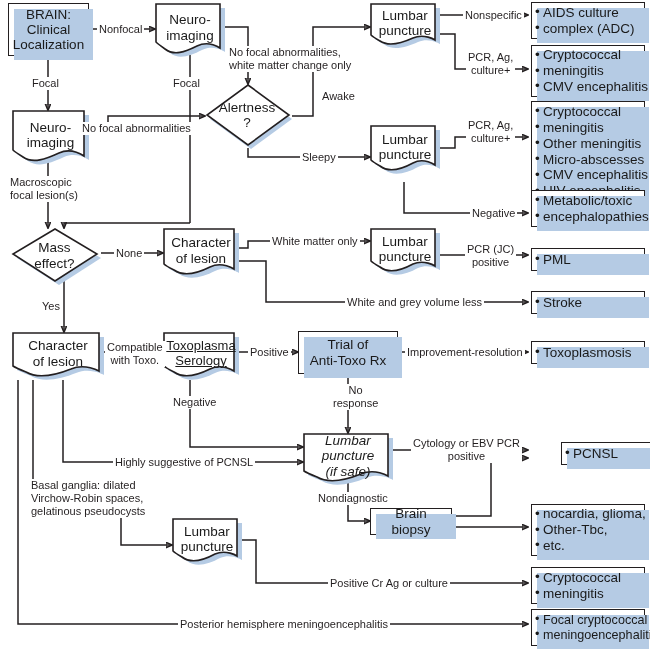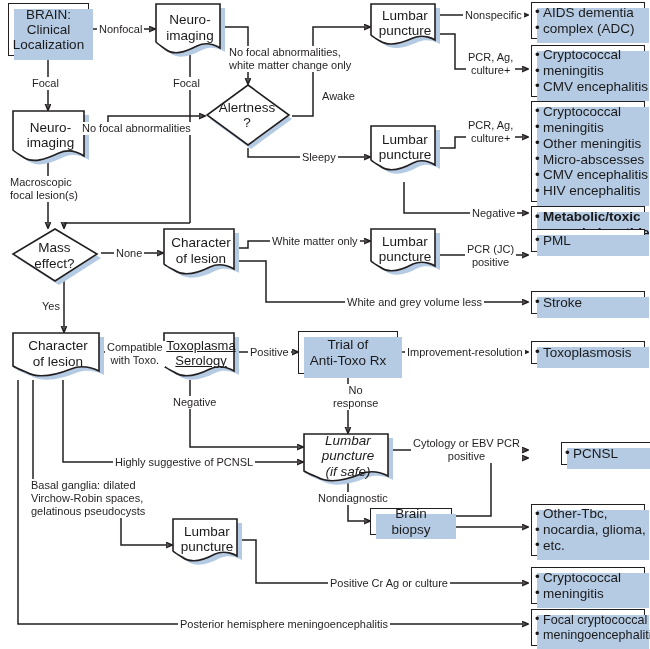--- a/index.html
+++ b/index.html
@@ -317,21 +317,21 @@
   <div class="node doc" style="left:172px; top:518px; width:70px; height:52px;">
     <svg viewBox="0 0 70 52" preserveAspectRatio="none">
       <path d="M5,5 L70,5 L70,42 C70,42 59,35 48,40 C37,46 24,50 15,43 C8,39 5,37 5,37 Z" fill="#b5cbe4" stroke="none"></path>
       <path d="M1,1 L65,1 L65,38 C65,38 54,31 43,36 C32,42 19,46 10,39 C3,35 1,33 1,33 Z" fill="#ffffff" stroke="#231f20" stroke-width="1.6"></path>
     </svg>
     <span class="lbl">Lumbar<br>puncture</span>
   </div>
 
   <div class="node outcome shadow-rb" style="left:531px; top:2px; width:114px; height:37px;">
     <ul>
-      <li>AIDS dementia</li>
+      <li>AIDS culture</li>
       <li>complex (ADC)</li>
     </ul>
   </div>
 
   <div class="node outcome shadow-rb" style="left:531px; top:45px; width:114px; height:52px;">
     <ul>
       <li>Cryptococcal</li>
       <li class="nobullet" style="padding-left:8px;">meningitis</li>
       <li>CMV encephalitis</li>
     </ul>
@@ -341,28 +341,28 @@
     <ul>
       <li>Cryptococcal</li>
       <li style="padding-left:8px;">meningitis</li>
       <li>Other meningitis</li>
       <li>Micro-abscesses</li>
       <li>CMV encephalitis</li>
       <li>HIV encephalitis</li>
     </ul>
   </div>
 
-  <div class="node outcome shadow-rb" style="left:531px; top:206px; width:114px; height:37px;font-weight:bold;">
+  <div class="node outcome shadow-rb" style="left:531px; top:190px; width:114px; height:37px;">
     <ul>
       <li>Metabolic/toxic</li>
       <li style="padding-left:8px;">encephalopathies</li>
     </ul>
   </div>
 
-  <div class="node outcome shadow-rb" style="left:531px; top:229px; width:114px; height:23px;">
+  <div class="node outcome shadow-rb" style="left:531px; top:248px; width:114px; height:23px;">
     <ul>
       <li>PML</li>
     </ul>
   </div>
 
   <div class="node outcome shadow-rb" style="left:531px; top:291px; width:114px; height:23px;">
     <ul>
       <li>Stroke</li>
     </ul>
   </div>
@@ -374,22 +374,22 @@
   </div>
 
   <div class="node outcome shadow-rb" style="left:561px; top:442px; width:114px; height:23px;align-items:center;">
     <ul>
       <li>PCNSL</li>
     </ul>
   </div>
 
   <div class="node outcome shadow-rb" style="left:531px; top:504px; width:114px; height:52px;">
     <ul>
+      <li style="padding-left:8px;">nocardia, glioma,</li>
       <li>Other-Tbc,</li>
-      <li style="padding-left:8px;">nocardia, glioma,</li>
       <li style="padding-left:8px;">etc.</li>
     </ul>
   </div>
 
   <div class="node outcome shadow-rb" style="left:531px; top:567px; width:114px; height:37px;">
     <ul>
       <li>Cryptococcal</li>
       <li style="padding-left:8px;">meningitis</li>
     </ul>
   </div>

